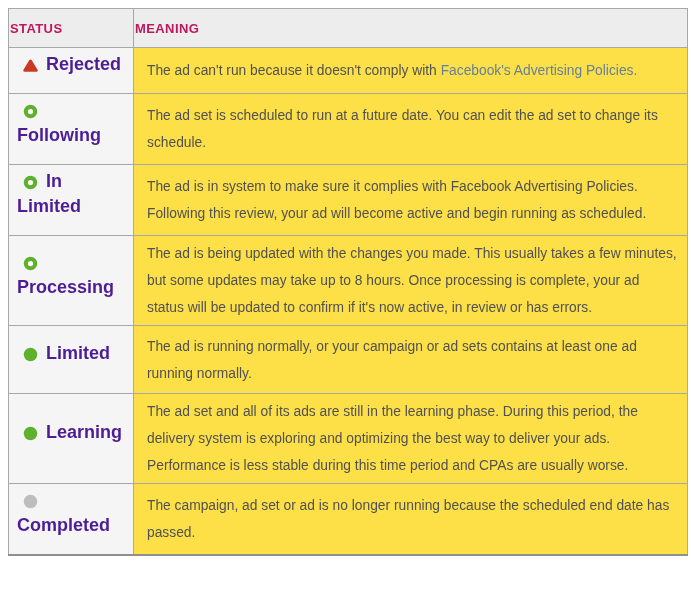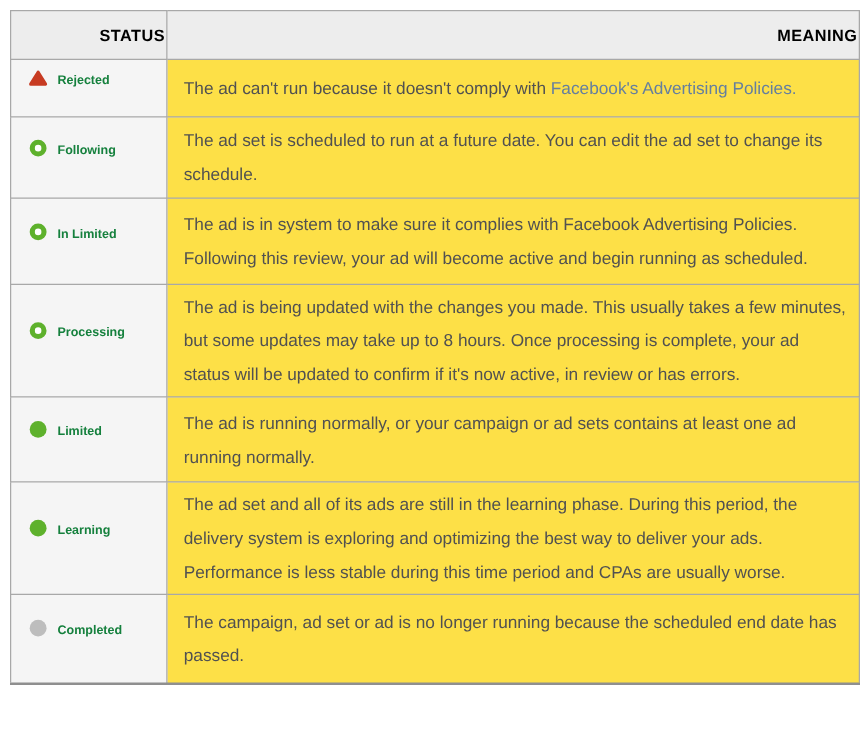--- a/index.html
+++ b/index.html
@@ -15,31 +15,31 @@
     border:1px solid #a8a8a8;
     border-bottom:2px solid #8f8f8f;
   }
   th,td{border:1px solid #a8a8a8;}
   col.c-status{width:125px;}
   th{
     background:#ededed;
     height:36px;
     font-size:13px;
     font-weight:bold;
-    color:#000000;
+    color:#be185d;
     letter-spacing:.4px;
-    text-align:right;
+    text-align:left;
   }
   td.status{
     background:#f5f5f5;
     vertical-align:middle;
     padding:4px 4px 16px 8px;
-    font-size:10px;
+    font-size:18px;
     font-weight:bold;
-    color:#15803d;
+    color:#4c1d95;
     line-height:25px;
   }
   td.meaning{
     background:#fde047;
     vertical-align:middle;
     padding:4px 4px 4px 13px;
     font-size:13.8px;
     color:#515151;
     line-height:27px;
   }

